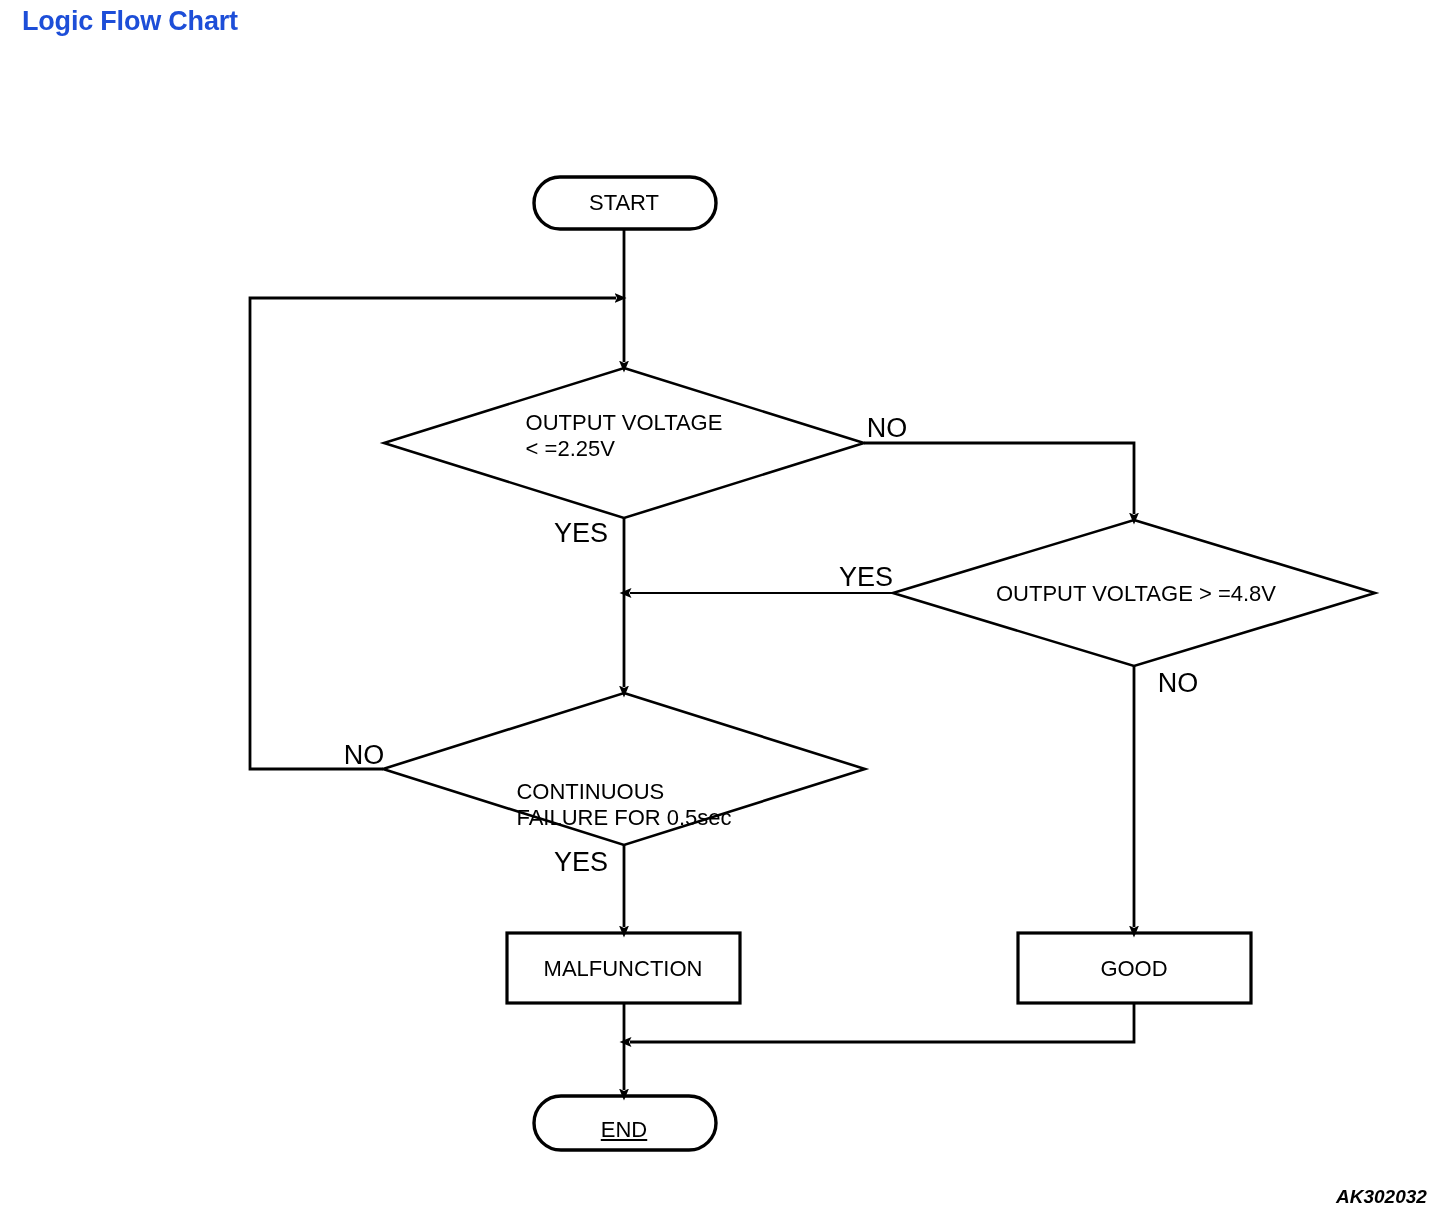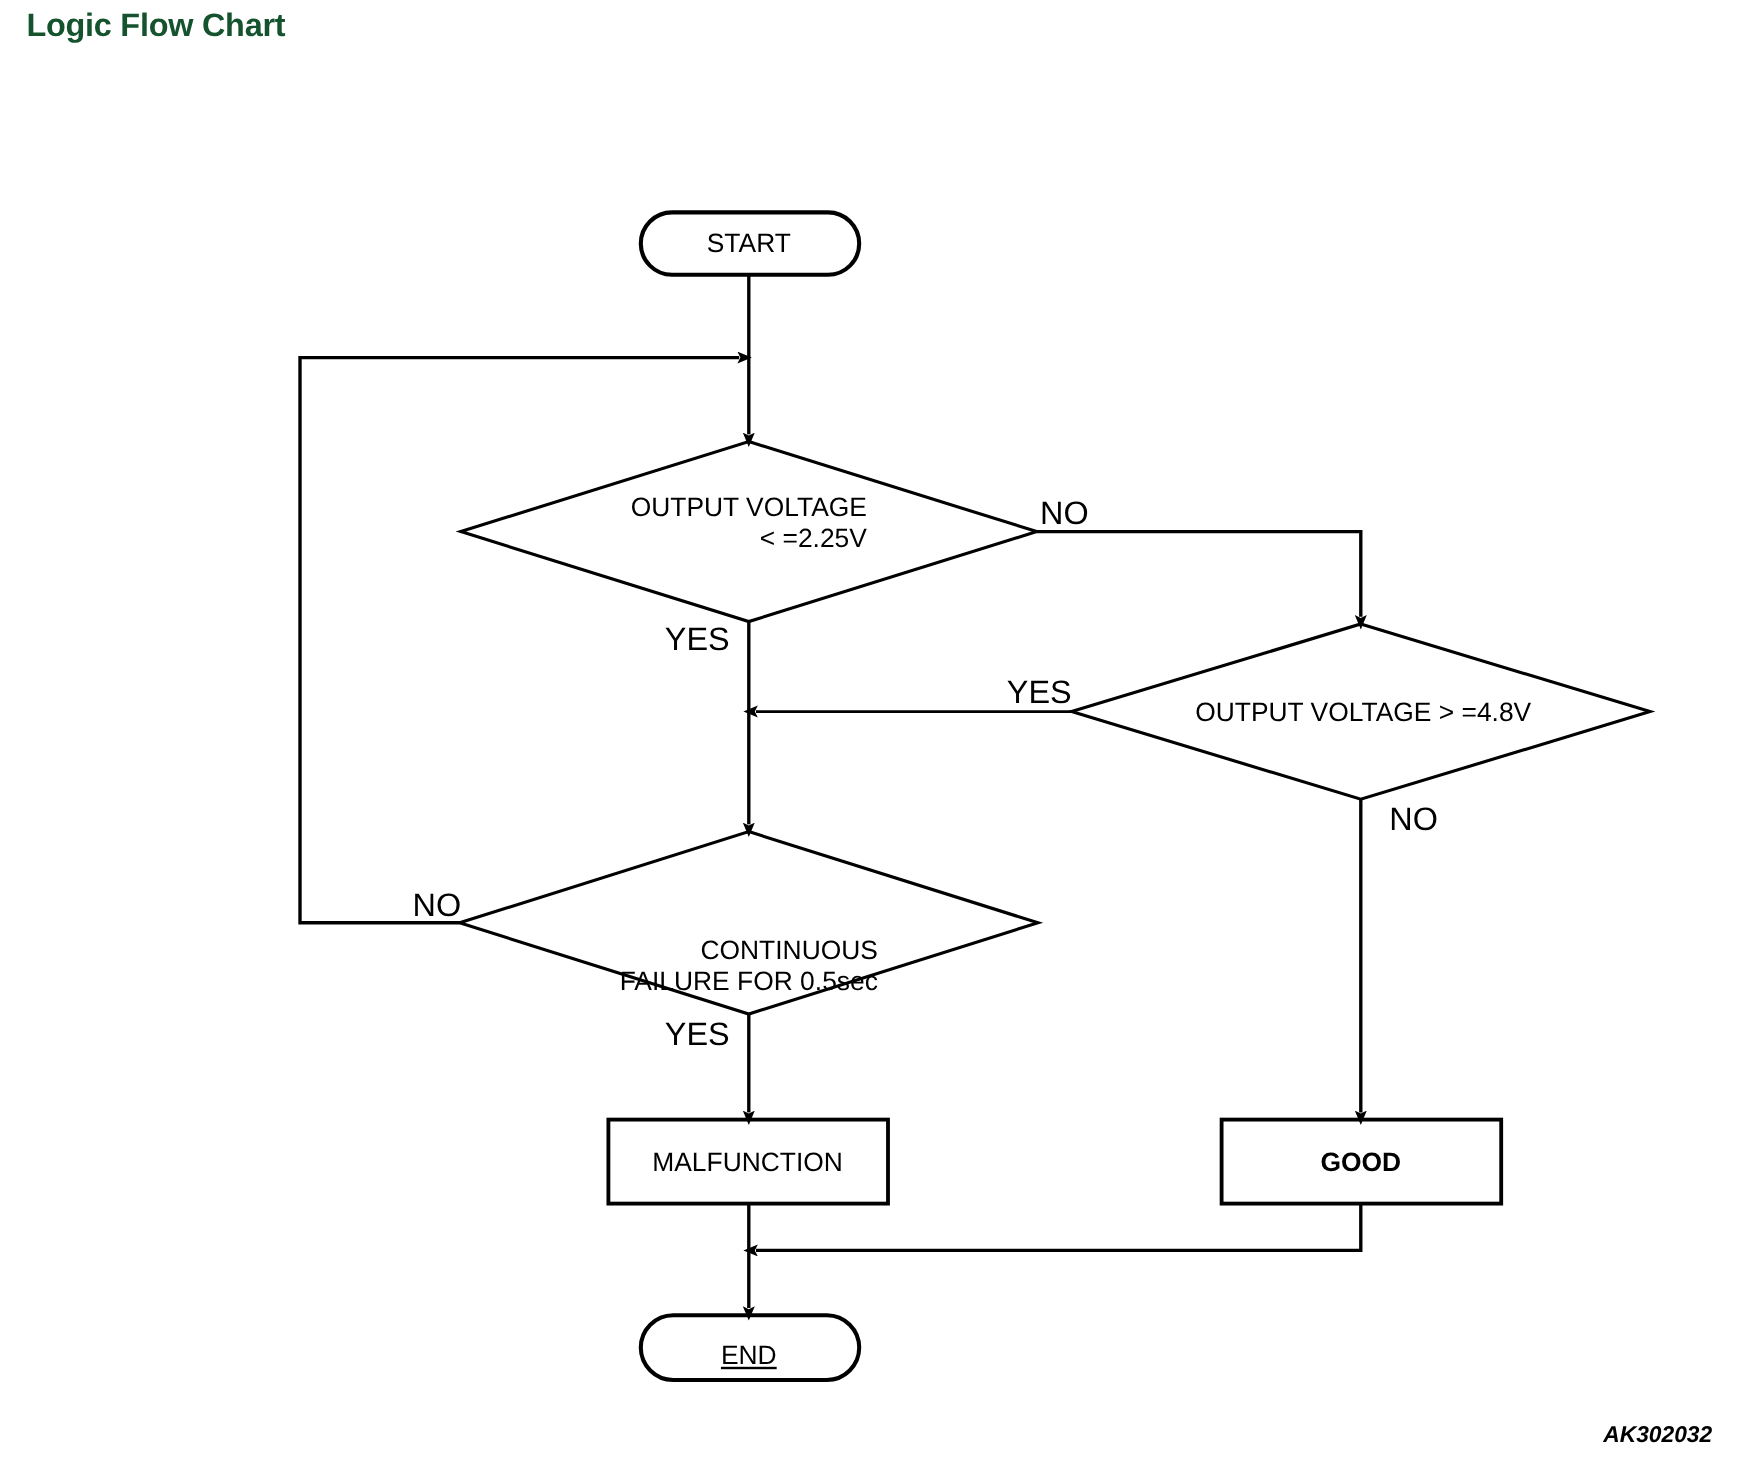--- a/index.html
+++ b/index.html
@@ -15,21 +15,21 @@
     position: relative;
     overflow: hidden;
   }
   #page-title {
     position: absolute;
     left: 22px;
     top: 6px;
     font-size: 27px;
     font-weight: bold;
     letter-spacing: -0.2px;
-    color: #14532d;
+    color: #1d4ed8;
     white-space: nowrap;
   }
   #figure-code {
     position: absolute;
     left: 1336px;
     top: 1186px;
     font-size: 19px;
     font-weight: bold;
     letter-spacing: 0px;
     color: #000000;
@@ -41,21 +41,21 @@
     left: 0;
     top: 0;
     width: 1456px;
     height: 1228px;
   }
   .node-label {
     position: absolute;
     font-size: 22px;
     color: #000000;
     white-space: nowrap;
-    text-align: right;
+    text-align: left;
     line-height: 26px;
     transform: translate(-50%, -50%);
   }
   .edge-label {
     position: absolute;
     font-size: 27px;
     color: #000000;
     white-space: nowrap;
     transform: translate(-50%, -50%);
   }
@@ -146,21 +146,21 @@
 </div>
 
 <div class="node-label" style="left:1136px; top:594px;">OUTPUT VOLTAGE &gt; =4.8V</div>
 
 <div class="node-label" style="left:624px; top:770px;margin-top:35px;">
   <span>CONTINUOUS<br>FAILURE FOR 0.5sec</span>
 </div>
 
 <div class="node-label" style="left:623px; top:969px;">MALFUNCTION</div>
 
-<div class="node-label" style="left:1134px; top:969px;font-weight:bold;">GOOD</div>
+<div class="node-label" style="left:1134px; top:969px;">GOOD</div>
 
 <div class="node-label" style="left:624px; top:1130px;text-decoration:underline;">END</div>
 
 <div class="edge-label" style="left:887px; top:428px;">NO</div>
 <div class="edge-label" style="left:581px; top:533px;">YES</div>
 <div class="edge-label" style="left:866px; top:577px;">YES</div>
 <div class="edge-label" style="left:1178px; top:683px;">NO</div>
 <div class="edge-label" style="left:364px; top:755px;">NO</div>
 <div class="edge-label" style="left:581px; top:862px;">YES</div>
 

